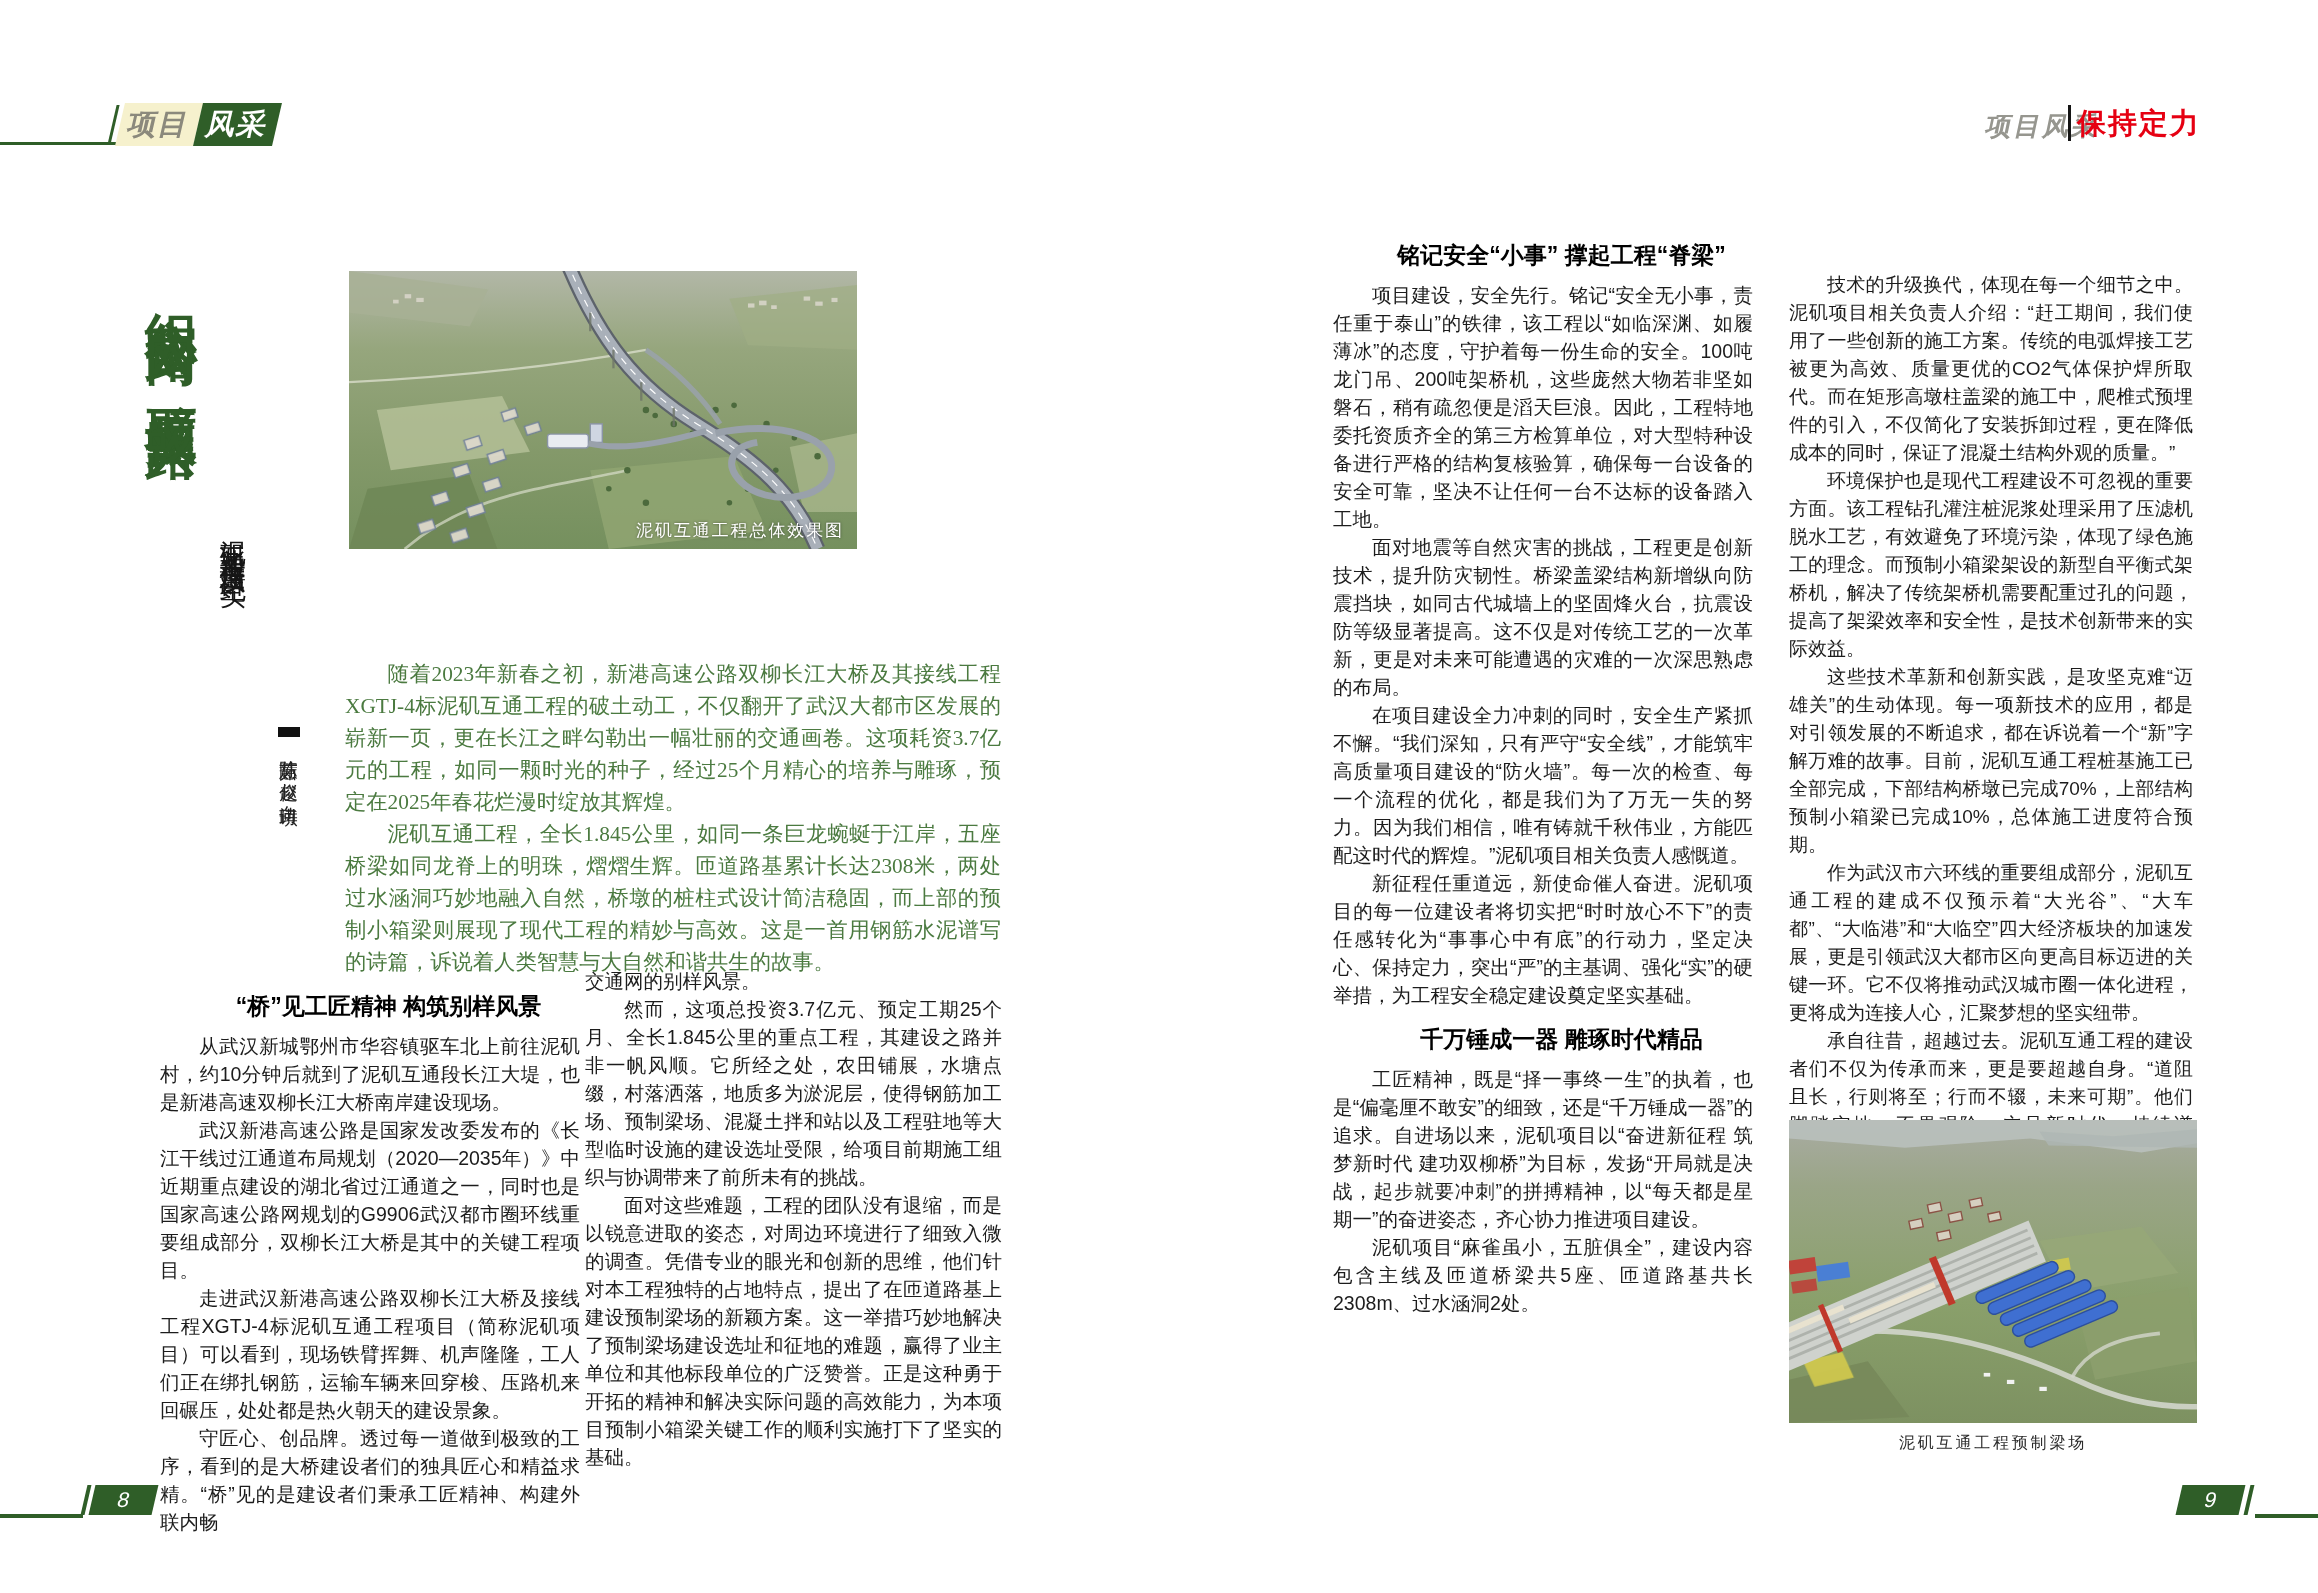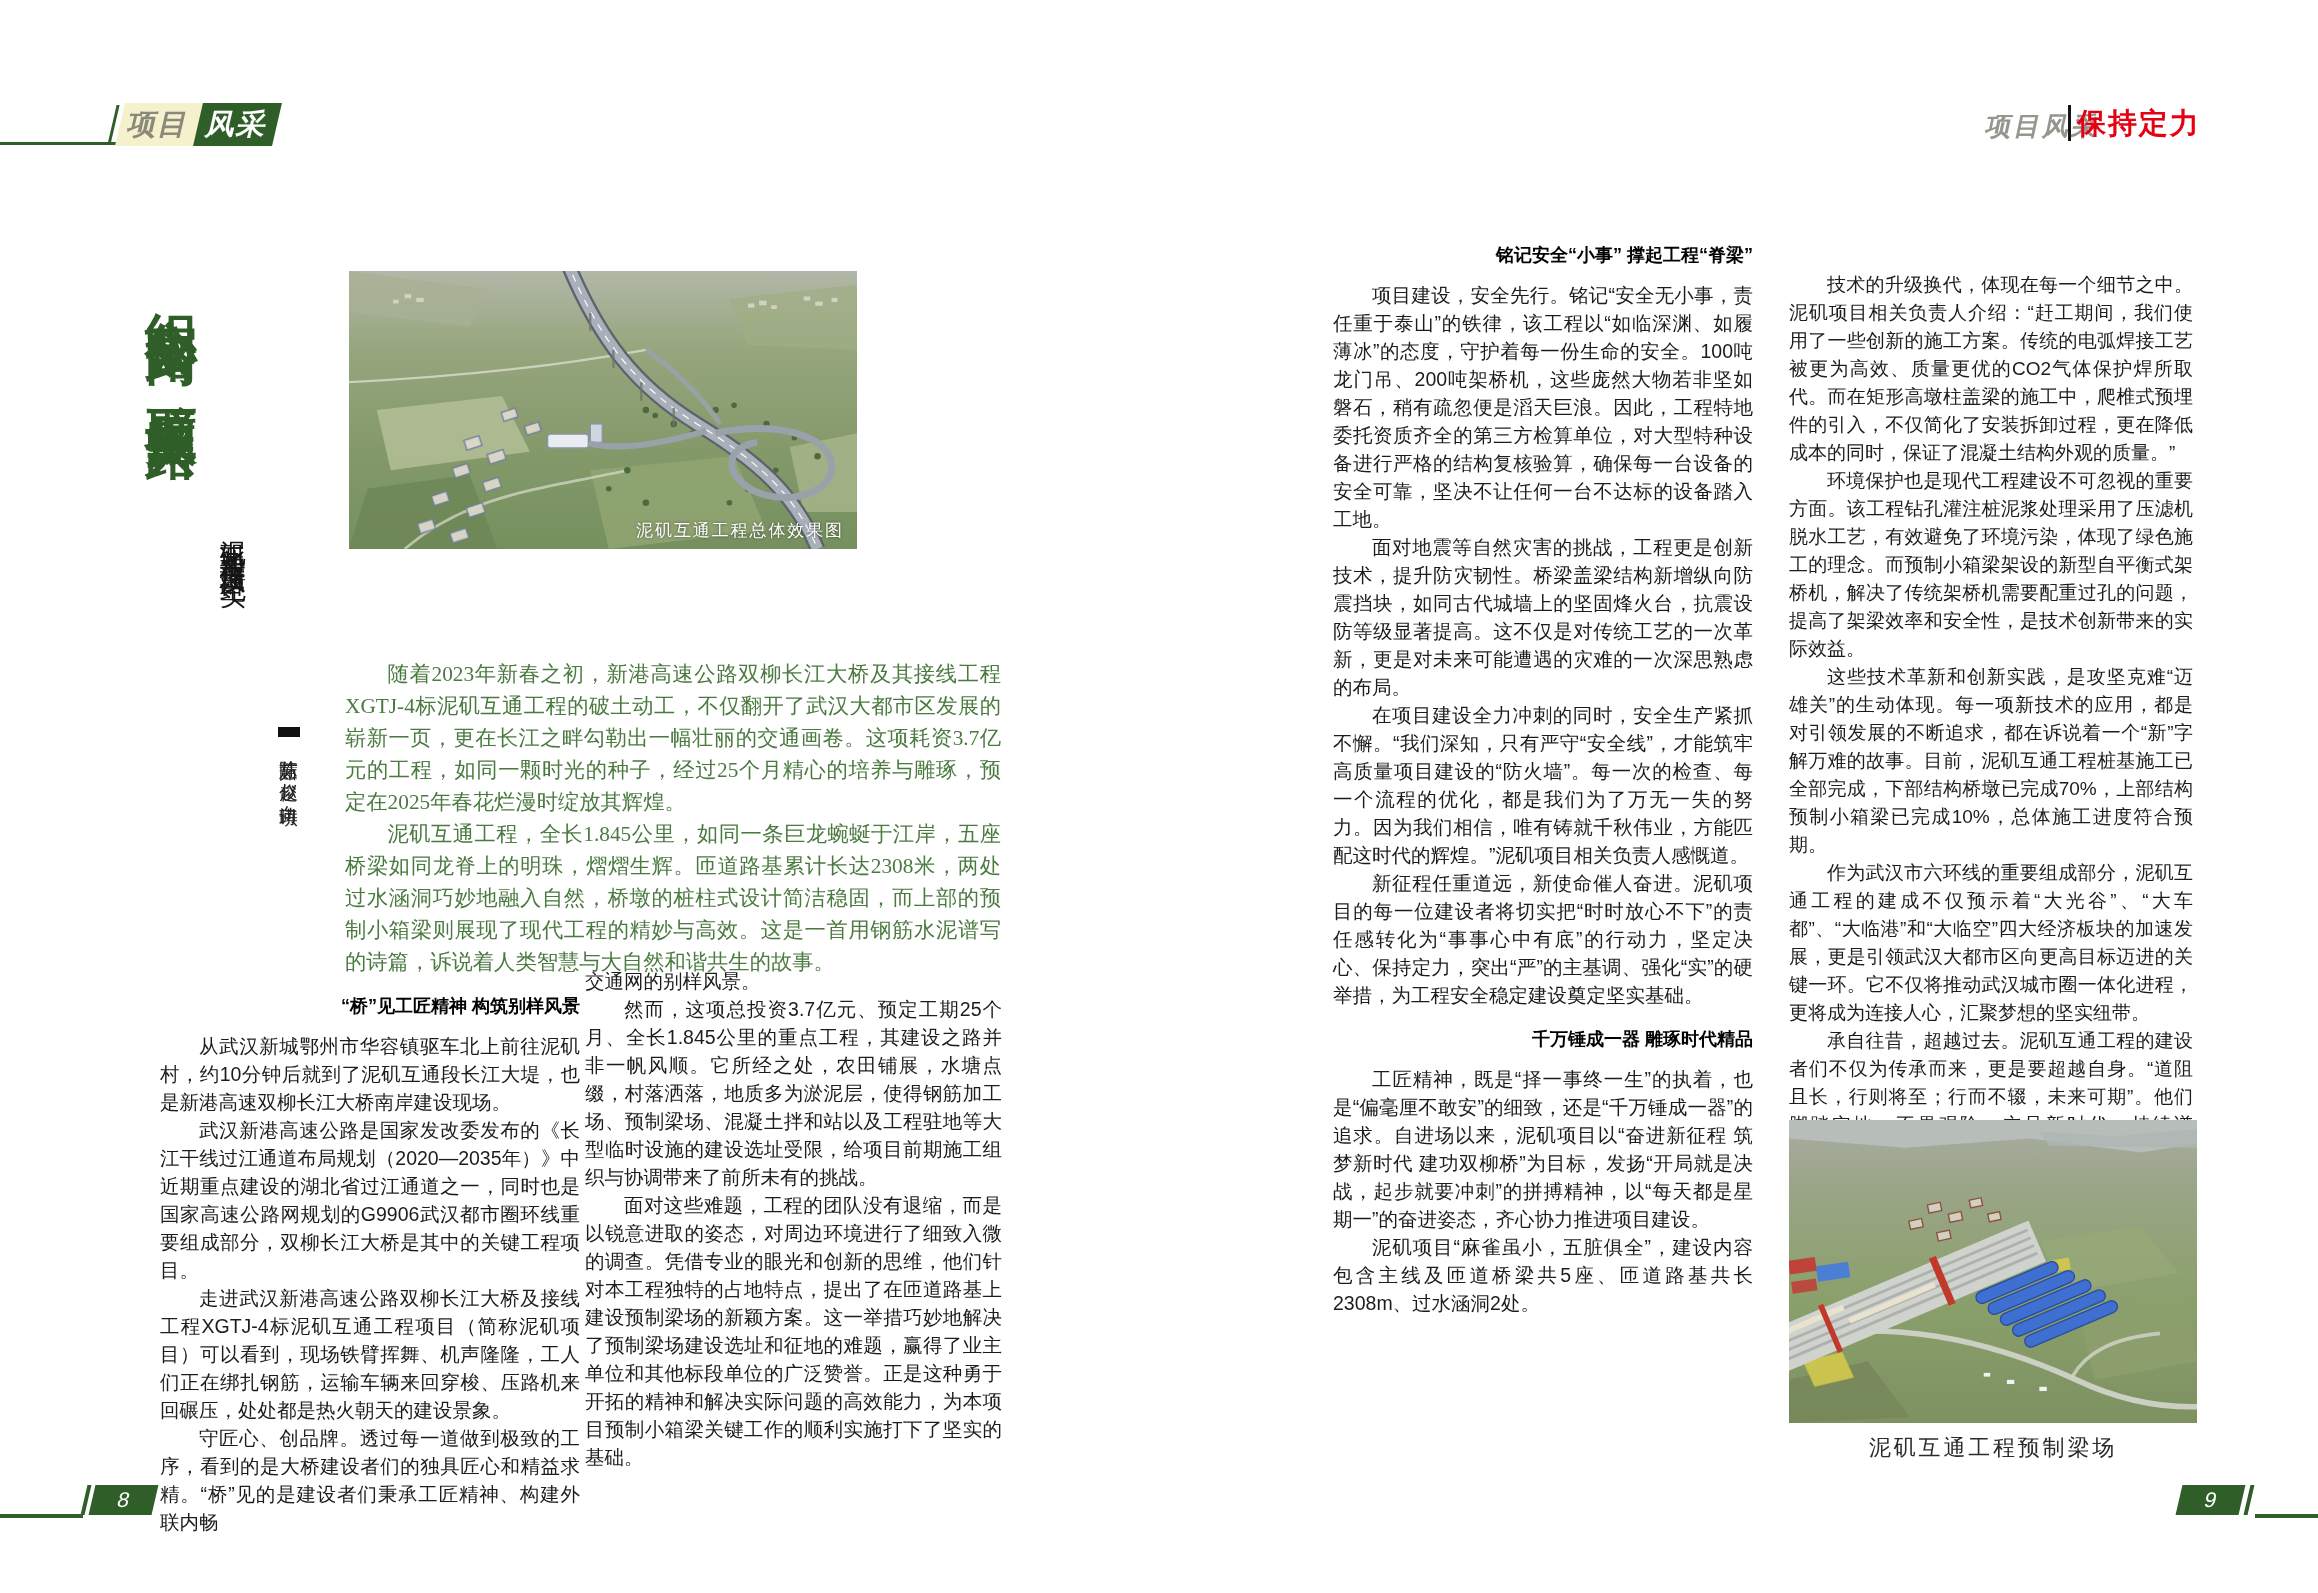--- a/index.html
+++ b/index.html
@@ -31,32 +31,32 @@
   .v-authors{left:276px;top:745px;height:185px;writing-mode:vertical-rl;text-orientation:upright;
              font-size:18.5px;color:#222;letter-spacing:0.9px;line-height:1.3;
              font-family:"Liberation Serif","DejaVu Serif",serif;}
   
   .photo{overflow:hidden;}
   .photo svg{display:block;width:100%;height:100%;}
   .hero{left:349px;top:271px;width:508px;height:278px;}
   .hero-cap{right:13px;bottom:7.4px;color:#ffffff;font-size:17px;letter-spacing:1.9px;
             font-family:"Liberation Serif","DejaVu Serif",serif;text-shadow:0 0 2.8px rgba(0,0,0,.55);}
   .yard{left:1789px;top:1120px;width:408px;height:303px;}
-  .yard-cap{left:1789px;top:1433px;width:408px;text-align:center;font-size:22px;color:#2b2b2b;
+  .yard-cap{left:1789px;top:1433px;width:408px;text-align:center;font-size:16px;color:#2b2b2b;
             letter-spacing:2.8px;font-family:Liberation Serif, serif;}
   
   .intro{left:345px;top:658px;width:656px;font-family:"Liberation Serif","DejaVu Serif",serif;
          color:#4b7a40;font-size:21.3px;line-height:32px;text-align:justify;}
   .intro p{margin:0;text-indent:2em;}
   
   .col{font-size:19.5px;line-height:28px;text-align:justify;color:#1c1c1c;}
   .col p{margin:0;text-indent:2em;}
   .col p.cont{text-indent:0;}
-  .col h3{margin:0 0 12px 0;font-size:18px;line-height:28px;font-weight:bold;color:#000;
-          padding-left:37px;text-align:right;}
+  .col h3{margin:0 0 12px 0;font-size:23px;line-height:28px;font-weight:bold;color:#000;
+          padding-left:37px;text-align:center;}
   .col h3.mid{margin-top:16px;}
   .lcol1{left:160px;top:992px;width:420px;}
   .lcol2{left:585px;top:967px;width:417px;}
   .rcol1{left:1333px;top:241px;width:420px;}
   .rcol2{left:1789px;top:271px;width:404px;font-size:19px;}
   
   .foot-line{top:1514px;height:3.7px;background:#2f5e28;}
   .foot-line.l{left:0;width:83px;}
   .foot-line.r{left:2255px;width:78px;}
   .foot-stripe{top:1485px;width:3.7px;height:30px;background:#2f5e28;transform:skewX(-13deg);}

